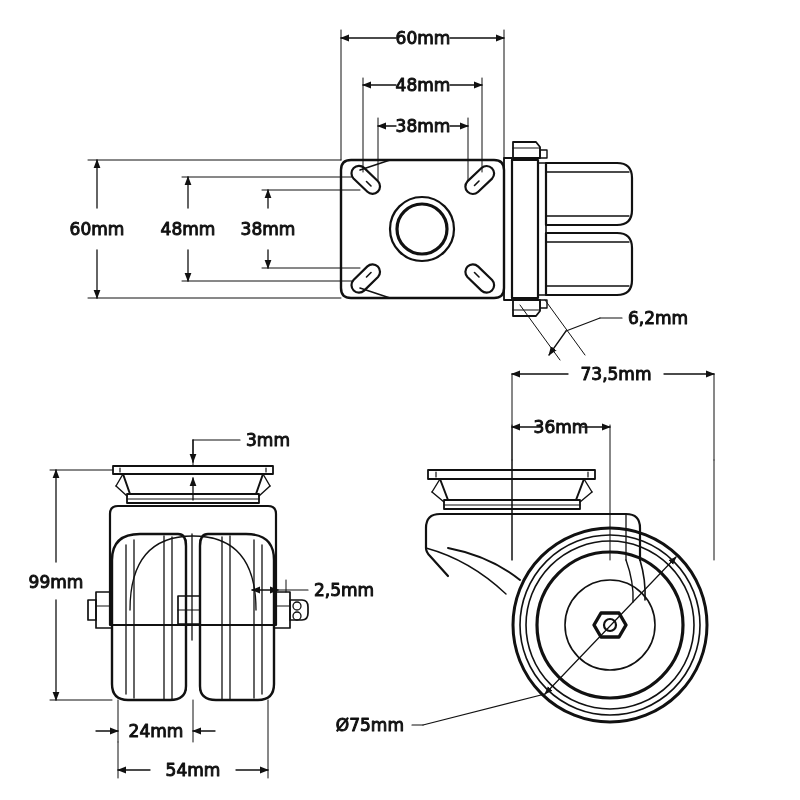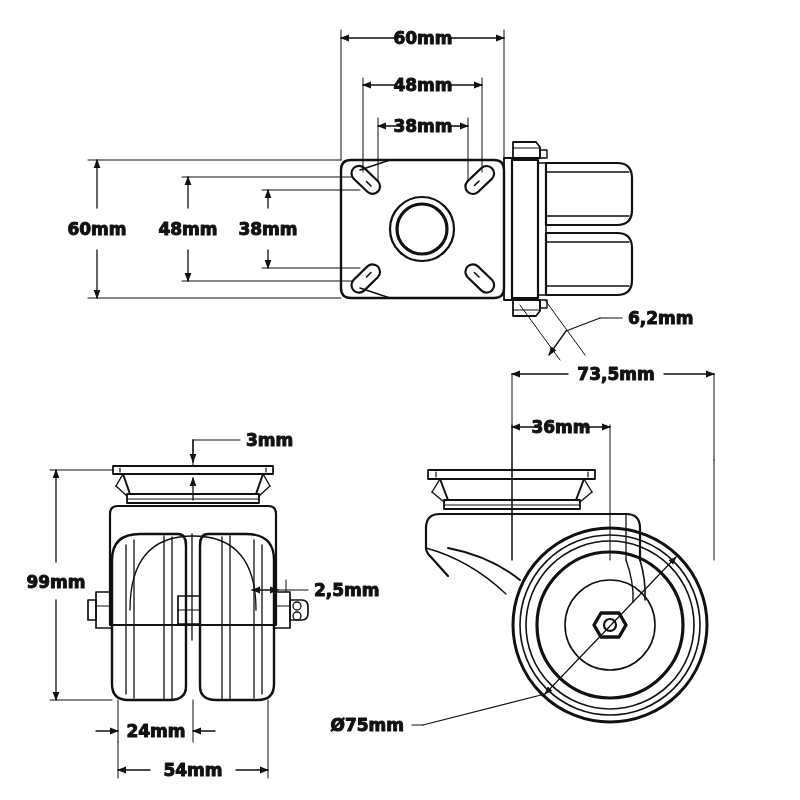--- a/index.html
+++ b/index.html
@@ -1,17 +1,17 @@
 <!DOCTYPE html>
 <html><head>
 <meta charset="utf-8">
 <style>
   html,body{margin:0;padding:0;background:#ffffff;}
   body{width:800px;height:800px;overflow:hidden;font-family:"DejaVu Sans",sans-serif;}
-  #stage{position:relative;width:800px;height:800px;background:#ffffff;font-weight:bold;}
+  #stage{position:relative;width:800px;height:800px;background:#ffffff;}
   svg{display:block;}
   text{font-family:"DejaVu Sans",sans-serif;fill:#111111;}
 </style>
 </head>
 <body>
 
 <div id="stage">
 <svg width="800" height="800" viewBox="0 0 800 800">
   <defs>
     <marker id="arrS" viewBox="0 0 10 10" refX="9" refY="5" markerWidth="7" markerHeight="7" orient="auto-start-reverse">

